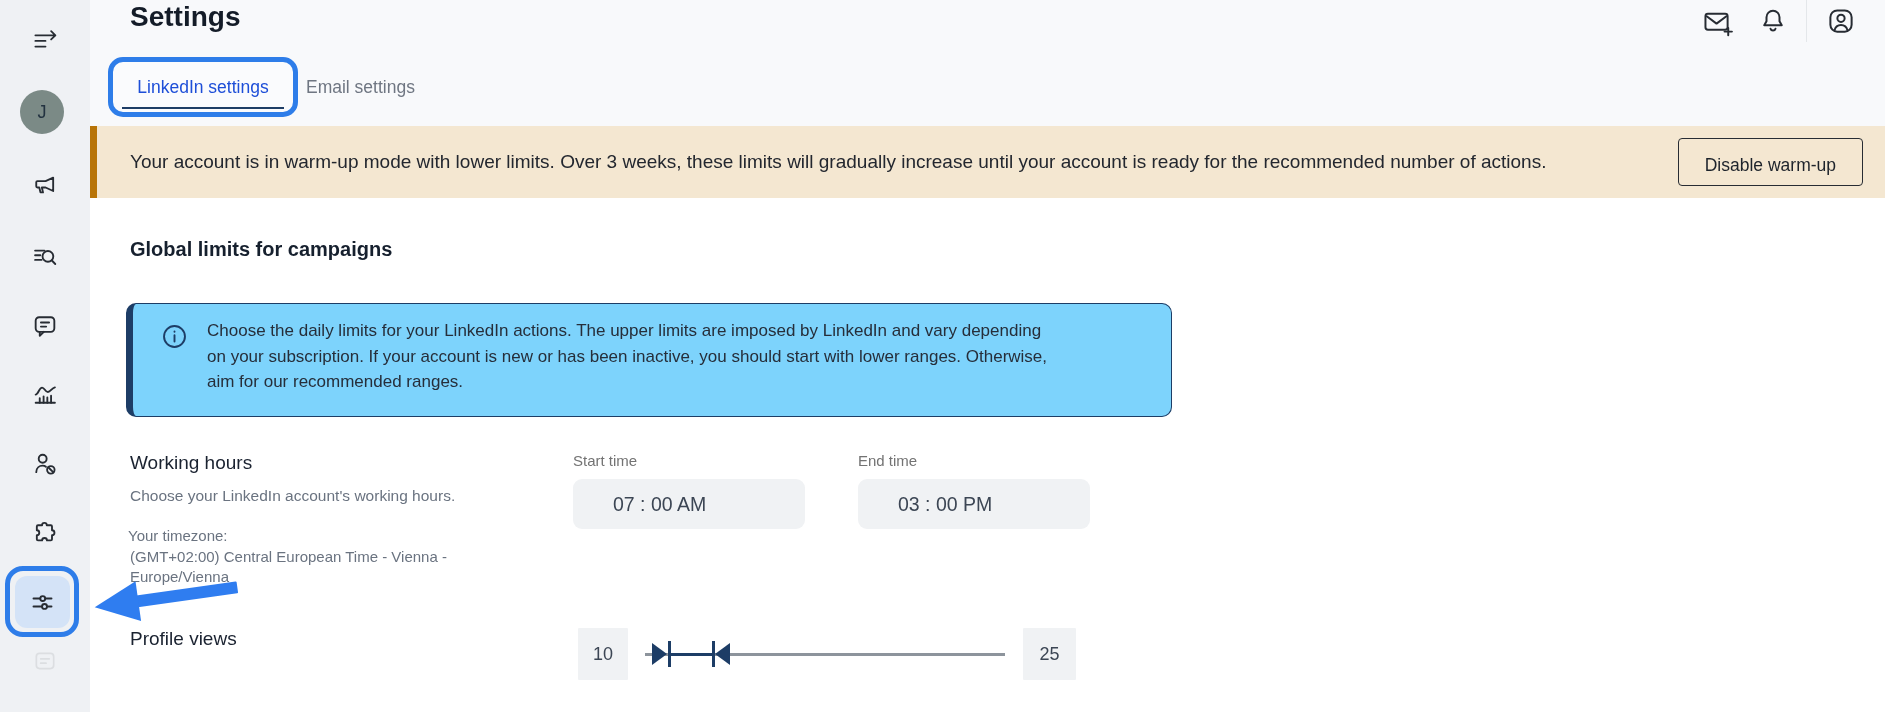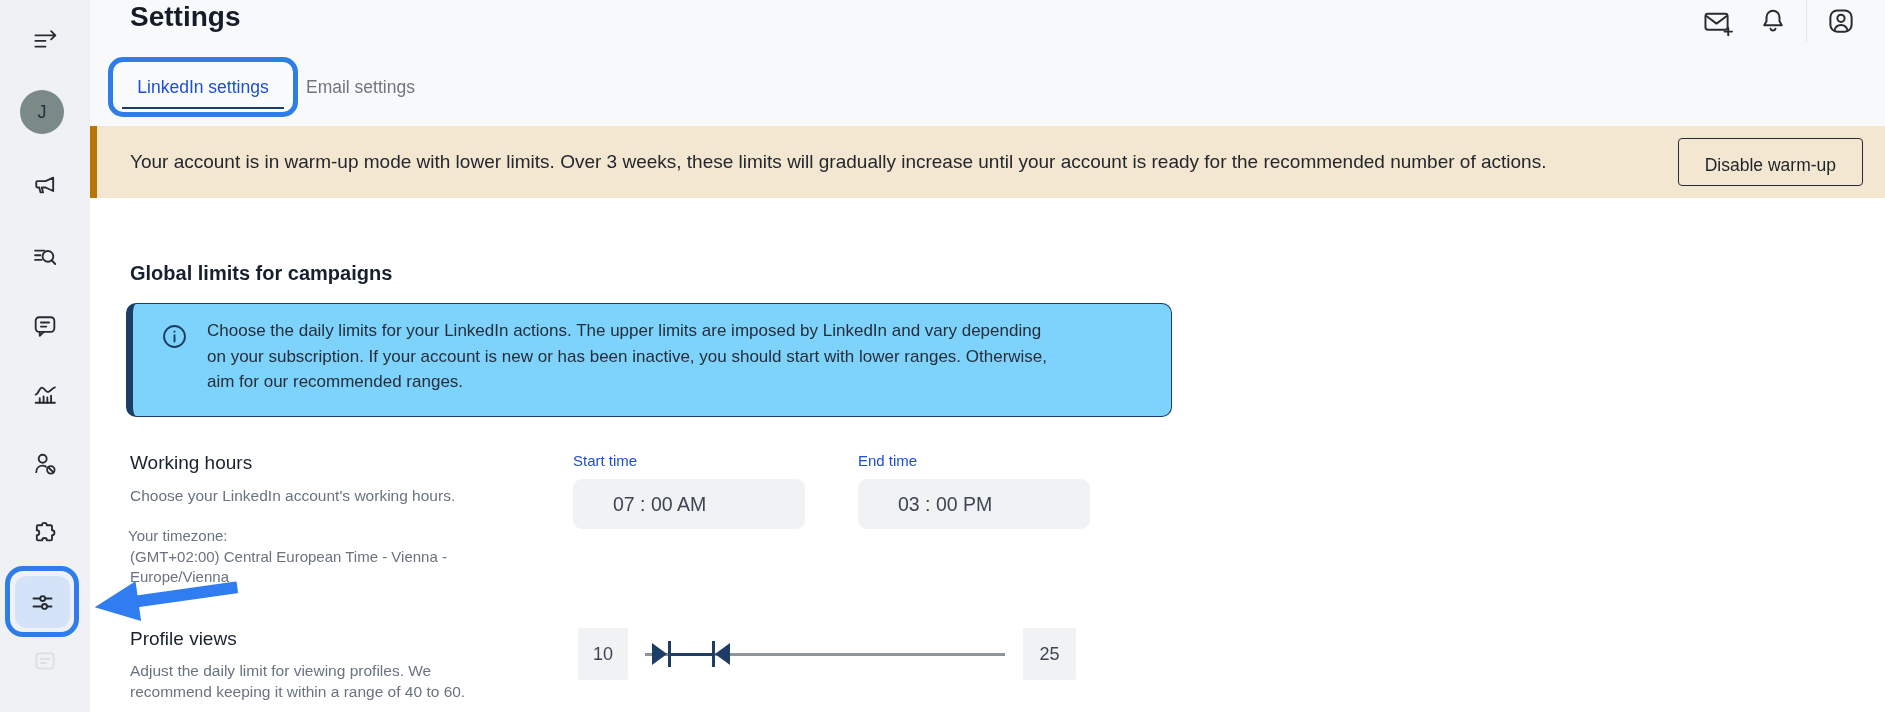--- a/index.html
+++ b/index.html
@@ -37,37 +37,37 @@
 
   
   .banner { position:absolute; left:90px; top:126px; width:1795px; height:72px; background:#f4e7d1;
             border-left:7px solid #b87407; display:flex; align-items:center; }
   .banner-text { margin-left:33px; font-size:19px; color:#23272f; }
   .banner-btn { position:absolute; right:22px; top:12px; height:48px; padding:16px 26px;
                 background:transparent; border:1.5px solid #272c33; border-radius:4px;
                 font-size:17.5px; color:#1d232b; font-family:inherit; cursor:pointer; }
 
   
-  .section-heading { position:absolute; left:130px; top:238px; font-size:20px; font-weight:600; color:#16202e;margin-top:24px; }
+  .section-heading { position:absolute; left:130px; top:238px; font-size:20px; font-weight:600; color:#16202e; }
 
   .info-box { position:absolute; left:126px; top:303px; width:1046px; height:114px; background:#7dd3fc;
               border:1.5px solid #1d3d66; border-left:7px solid #1d3d66; border-radius:10px; }
   .info-icon { position:absolute; left:28px; top:19px; }
   .info-icon svg { stroke:#1d3d66; fill:none; stroke-width:1.7; stroke-linecap:round; }
   .info-text { position:absolute; left:74px; top:14px; font-size:17px; line-height:25.5px; color:#262e3a; }
 
   .wh-title { position:absolute; left:130px; top:452px; font-size:19px; font-weight:500; color:#1a2230; }
   .wh-desc  { position:absolute; left:130px; top:487px; font-size:15.5px; color:#6a7380; }
   .tz-label { position:absolute; left:128px; top:527px; font-size:15px; color:#6a7380; }
   .tz-value { position:absolute; left:130px; top:547px; width:340px; font-size:15px; line-height:20px; color:#6a7380; }
 
   .time-col { position:absolute; top:452px; }
   .time-col.start { left:573px; }
   .time-col.end   { left:858px; }
-  .time-label { font-size:15px; color:#1d4ed8; }
+  .time-label { font-size:15px; color:#737373; }
   .time-input { margin-top:10px; width:232px; height:50px; background:#f0f2f4; border-radius:9px;
                 display:flex; align-items:center; padding-left:40px; font-size:19.5px; color:#3c4654; cursor:pointer; }
 
   .pv-title { position:absolute; left:130px; top:628px; font-size:19px; font-weight:500; color:#1a2230; }
   .pv-desc  { position:absolute; left:130px; top:660px; width:348px; font-size:15.5px; line-height:21px; color:#6a7380; }
   .pv-box { position:absolute; top:628px; height:52px; background:#f0f2f4; border-radius:1px;
             display:flex; align-items:center; justify-content:center; font-size:18px; color:#3c4654; cursor:pointer; }
   .pv-box.min { left:578px; width:50px; }
   .pv-box.max { left:1023px; width:53px; }
 
@@ -225,21 +225,20 @@
   <div class="time-col start">
     <div class="time-label">Start time</div>
     <div class="time-input">07 : 00 AM</div>
   </div>
   <div class="time-col end">
     <div class="time-label">End time</div>
     <div class="time-input">03 : 00 PM</div>
   </div>
 
   <div class="pv-title">Profile views</div>
-  <div class="pv-desc">Adjust the daily limit for viewing profiles. We recommend keeping it within a range of 40 to 60.</div>
 
   <div class="pv-box min">10</div>
 
   <div class="slider">
     <div class="track"></div>
     <div class="range"></div>
     <div class="tri right"></div>
     <div class="tick t1"></div>
     <div class="tick t2"></div>
     <div class="tri left"></div>

